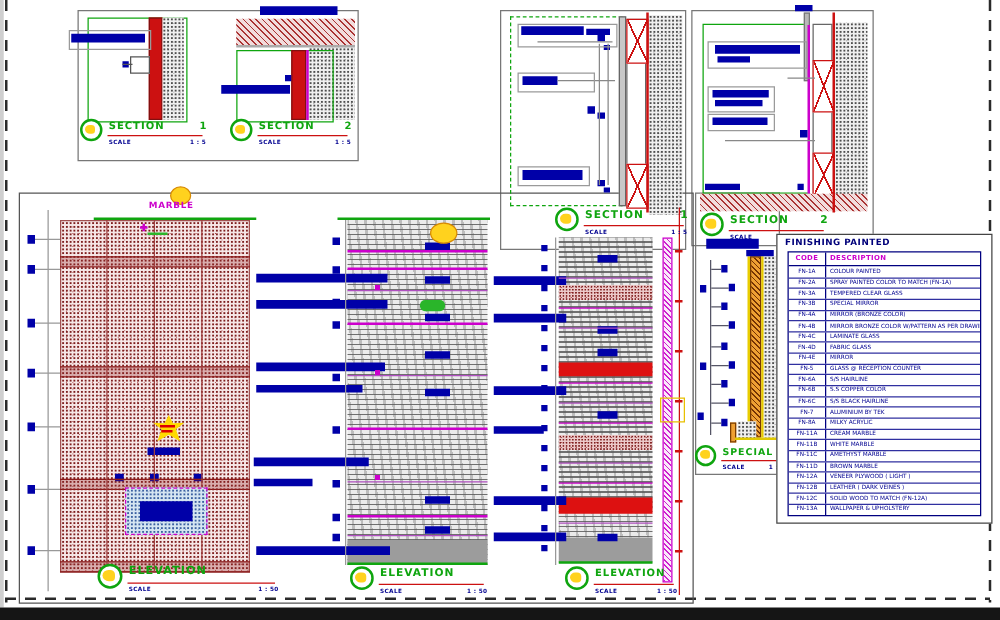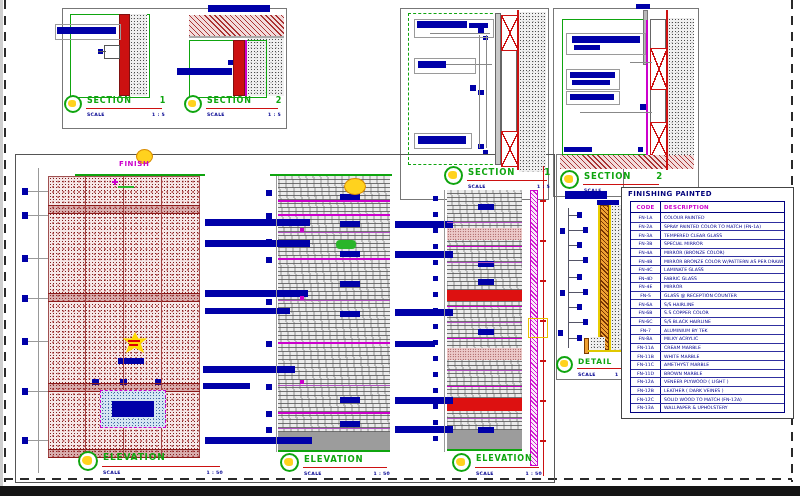--- a/index.html
+++ b/index.html
@@ -335,21 +335,21 @@
               <span>FN-13A</span>
             </div>
             <div class="c2">
               <span>WALLPAPER &amp; UPHOLSTERY</span>
             </div>
           </div>
         </div>
     </div>
   </div>
 
-  <div class="finish-label">FINISH</div>
+  <div class="finish-label">MARBLE</div>
 
   <div id="gfx" class="abs" style="left:0;top:0;width:800px;height:496px;z-index:10;pointer-events:none;">
       <div style="position: absolute; left: 57px; top: 27px; width: 59px; height: 7px; background: rgb(0, 0, 168);"></div>
       <div style="position: absolute; left: 208px; top: 5px; width: 62px; height: 7px; background: rgb(0, 0, 168);"></div>
       <div style="position: absolute; left: 177px; top: 68px; width: 55px; height: 7px; background: rgb(0, 0, 168);"></div>
       <div style="position: absolute; left: 417px; top: 21px; width: 50px; height: 7px; background: rgb(0, 0, 168);"></div>
       <div style="position: absolute; left: 469px; top: 23px; width: 19px; height: 5px; background: rgb(0, 0, 168);"></div>
       <div style="position: absolute; left: 418px; top: 61px; width: 28px; height: 7px; background: rgb(0, 0, 168);"></div>
       <div style="position: absolute; left: 418px; top: 136px; width: 48px; height: 8px; background: rgb(0, 0, 168);"></div>
       <div style="position: absolute; left: 572px; top: 36px; width: 68px; height: 7px; background: rgb(0, 0, 168);"></div>
@@ -601,19 +601,19 @@
       <div class="tl-label" style="position: absolute; left: 24px; top: 0.5px; font-size: 8px;">ELEVATION</div>
       <div class="tl-label" style="position: absolute; right: 0px; top: 0.5px; font-size: 8px;"></div>
       <div style="position: absolute; left: 23px; top: 14px; width: 64px; height: 1.4px; background: rgb(204, 17, 17);"></div>
       <div class="tl-navy" style="position: absolute; left: 24px; top: 18px;">SCALE</div>
       <div class="tl-navy" style="position: absolute; right: 1px; top: 18px;">1 : 50</div>
     </div>
     <div style="position: absolute; left: 556px; top: 356px; width: 73px; height: 27px; z-index: 20;">
       <div style="position: absolute; left: 0px; top: 0px; width: 17px; height: 17px; border: 2px solid rgb(15, 165, 15); border-radius: 50%; background: rgb(255, 255, 255); box-sizing: border-box;">
         <div style="position: absolute; left: 15%; top: 18%; width: 60%; height: 55%; background: rgb(255, 210, 30); border-radius: 55% 45% 40% 60%;"></div>
       </div>
-      <div class="tl-label" style="position: absolute; left: 22px; top: 0.5px; font-size: 7.5px;">DETAIL</div>
+      <div class="tl-label" style="position: absolute; left: 22px; top: 0.5px; font-size: 7.5px;">SPECIAL</div>
       <div class="tl-label" style="position: absolute; right: 0px; top: 0.5px; font-size: 7.5px;">1</div>
       <div style="position: absolute; left: 21px; top: 12px; width: 48px; height: 1.4px; background: rgb(204, 17, 17);"></div>
       <div class="tl-navy" style="position: absolute; left: 22px; top: 16px;">SCALE</div>
       <div class="tl-navy" style="position: absolute; right: 1px; top: 16px;">1 : 5</div>
     </div>
   </div>
 
 </body></html>

